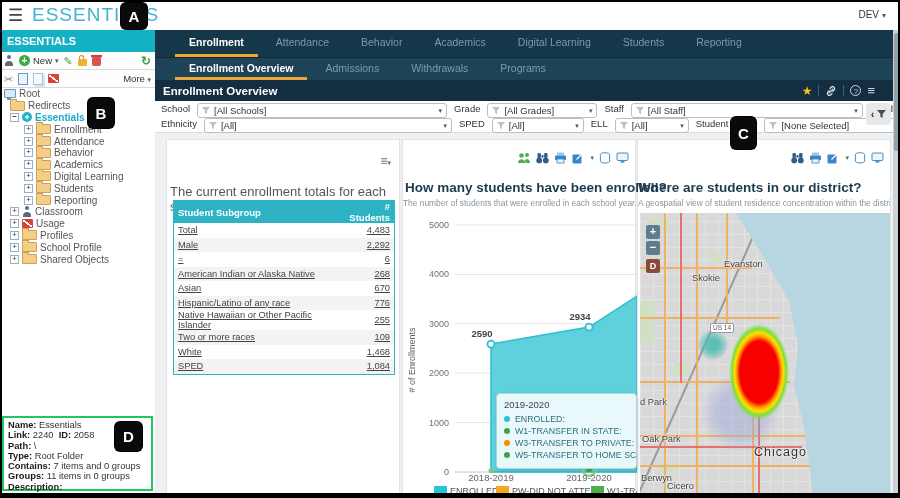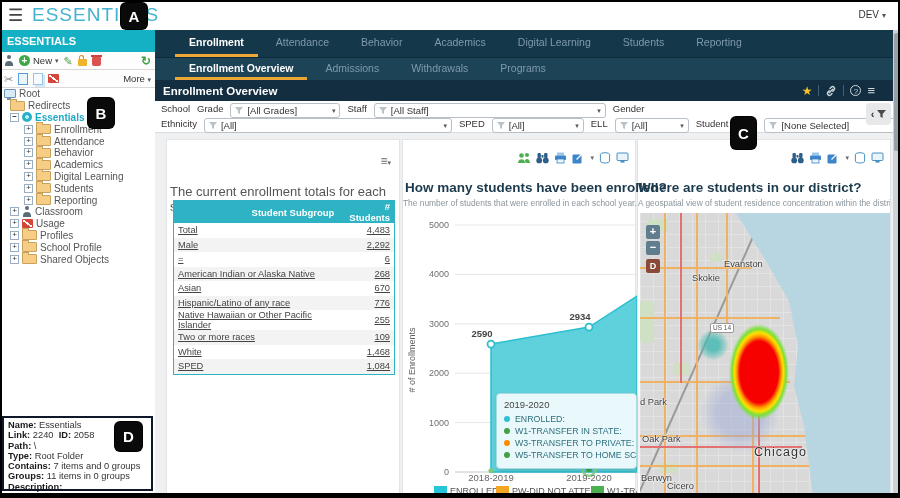--- a/index.html
+++ b/index.html
@@ -53,21 +53,21 @@
         border-radius:1px;position:relative;flex:0 0 13px;}
   .fold::before{content:"";position:absolute;top:-3px;left:-1px;width:5px;height:2px;background:#f5cd84;
         border:1px solid #c9a05c;border-bottom:none;}
   .comp{display:inline-block;width:10px;height:7px;border:1px solid #6b93b5;background:#d8eaf5;
         border-radius:1px;position:relative;flex:0 0 10px;}
   .comp::after{content:"";position:absolute;left:2px;bottom:-3px;width:4px;height:2px;background:#6b93b5;}
   .ess-badge{display:inline-block;width:10px;height:10px;border-radius:50%;flex:0 0 10px;
         background:radial-gradient(circle,#bfeef5 0 25%,#27b2c7 30% 100%);}
   .tree-active{color:#1fa9c9;font-weight:bold;}
   
-  #details{left:2px;top:386px;width:151px;height:75px;background:#fff;border:2px solid #0f172a;
+  #details{left:2px;top:386px;width:151px;height:75px;background:#fff;border:2px solid #22c55e;
            box-sizing:border-box;padding:2px 4px;font-size:9.3px;color:#333;line-height:10.3px;}
   #details b{color:#1a1a1a;}
   
   #main{left:155px;top:30px;width:738px;height:468px;background:#eef0f2;}
   #tabbar1{left:0;top:0;width:738px;height:27px;background:#15374a;display:flex;align-items:stretch;
            padding-left:20px;box-sizing:border-box;gap:4px;}
   #tabbar2{left:0;top:27px;width:738px;height:23px;background:#1c4356;border-top:1px solid #0e2a3a;
            display:flex;align-items:stretch;padding-left:20px;box-sizing:border-box;gap:4px;}
   .tab{display:flex;align-items:center;padding:0 14px;font-size:10.5px;color:#7e9aab;cursor:pointer;
        border-bottom:3px solid transparent;box-sizing:border-box;white-space:nowrap;}
@@ -103,21 +103,21 @@
   .ptools svg{display:block;cursor:pointer;}
   .tinycaret{font-size:7px;color:#666;}
   .ptitle2{position:absolute;top:40px;left:2px;font-size:13.5px;font-weight:bold;color:#1b3a4e;white-space:nowrap;z-index:3;}
   .psub{position:absolute;top:58px;left:0;width:100%;text-align:center;font-size:8.4px;color:#8a959c;white-space:nowrap;}
   
   #tbl-menu{position:absolute;top:14px;right:8px;font-size:12px;color:#6a6a6a;cursor:pointer;}
   #tbl-caption{position:absolute;top:44px;left:3px;width:228px;font-size:13px;color:#555;}
   #enr-table{position:absolute;left:6px;top:60px;width:222px;border-collapse:collapse;
              border:1px solid #2db3c4;font-size:9.3px;color:#444;}
   #enr-table th{background:#2db3c4;color:#fff;font-size:9.5px;height:17px;padding:0 4px;}
-  #enr-table th:first-child{text-align:right;margin-top:13px;} #enr-table th:last-child{text-align:right;}
+  #enr-table th:first-child{text-align:left;margin-top:13px;} #enr-table th:last-child{text-align:right;}
   #enr-table td{height:14.5px;padding:0 4px;text-decoration:underline;cursor:pointer;}
   #enr-table td:last-child{text-align:right;}
   #enr-table tr:nth-child(even) td{background:#f3f3f3;}
   
   #chart-svg{position:absolute;left:0;top:70px;}
   #tooltip{position:absolute;left:93px;top:253px;width:141px;height:76px;background:#e9f8fa;
            border:1px solid #a9dbe3;border-radius:4px;box-shadow:1px 2px 4px rgba(0,0,0,.15);
            padding:5px 7px;box-sizing:border-box;overflow:hidden;z-index:4;}
   #tooltip .tt-title{font-size:9.5px;color:#444;margin-bottom:3px;}
   .tt-row{display:flex;align-items:center;gap:5px;font-size:8.8px;color:#2e6f7d;height:12px;white-space:nowrap;}
@@ -312,20 +312,27 @@
           </svg>
         <span class="hsep"></span>
         <span class="help">?</span>
         <span class="hmenu">≡</span>
       </div>
     </div>
 
     <div id="filters" class="abs">
       <div id="frow1" class="frow">
         <span class="flabel">School</span>
+        <div class="fbox" style="width:250px">
+            <svg class="funnel" viewBox="0 0 8 8">
+              <path d="M0 0 H8 L5 3.5 V7 L3 6 V3.5 Z" fill="#b9c2c9"></path>
+            </svg>
+            <span class="fval">[All Schools]</span>
+            <span class="fcaret caret">▾</span>
+          </div>
         <span class="flabel">Grade</span>
         <div class="fbox" style="width:110px">
             <svg class="funnel" viewBox="0 0 8 8">
               <path d="M0 0 H8 L5 3.5 V7 L3 6 V3.5 Z" fill="#b9c2c9"></path>
             </svg>
             <span class="fval">[All Grades]</span>
             <span class="fcaret caret">▾</span>
           </div>
         <span class="flabel">Staff</span>
         <div class="fbox" style="width:232px">

